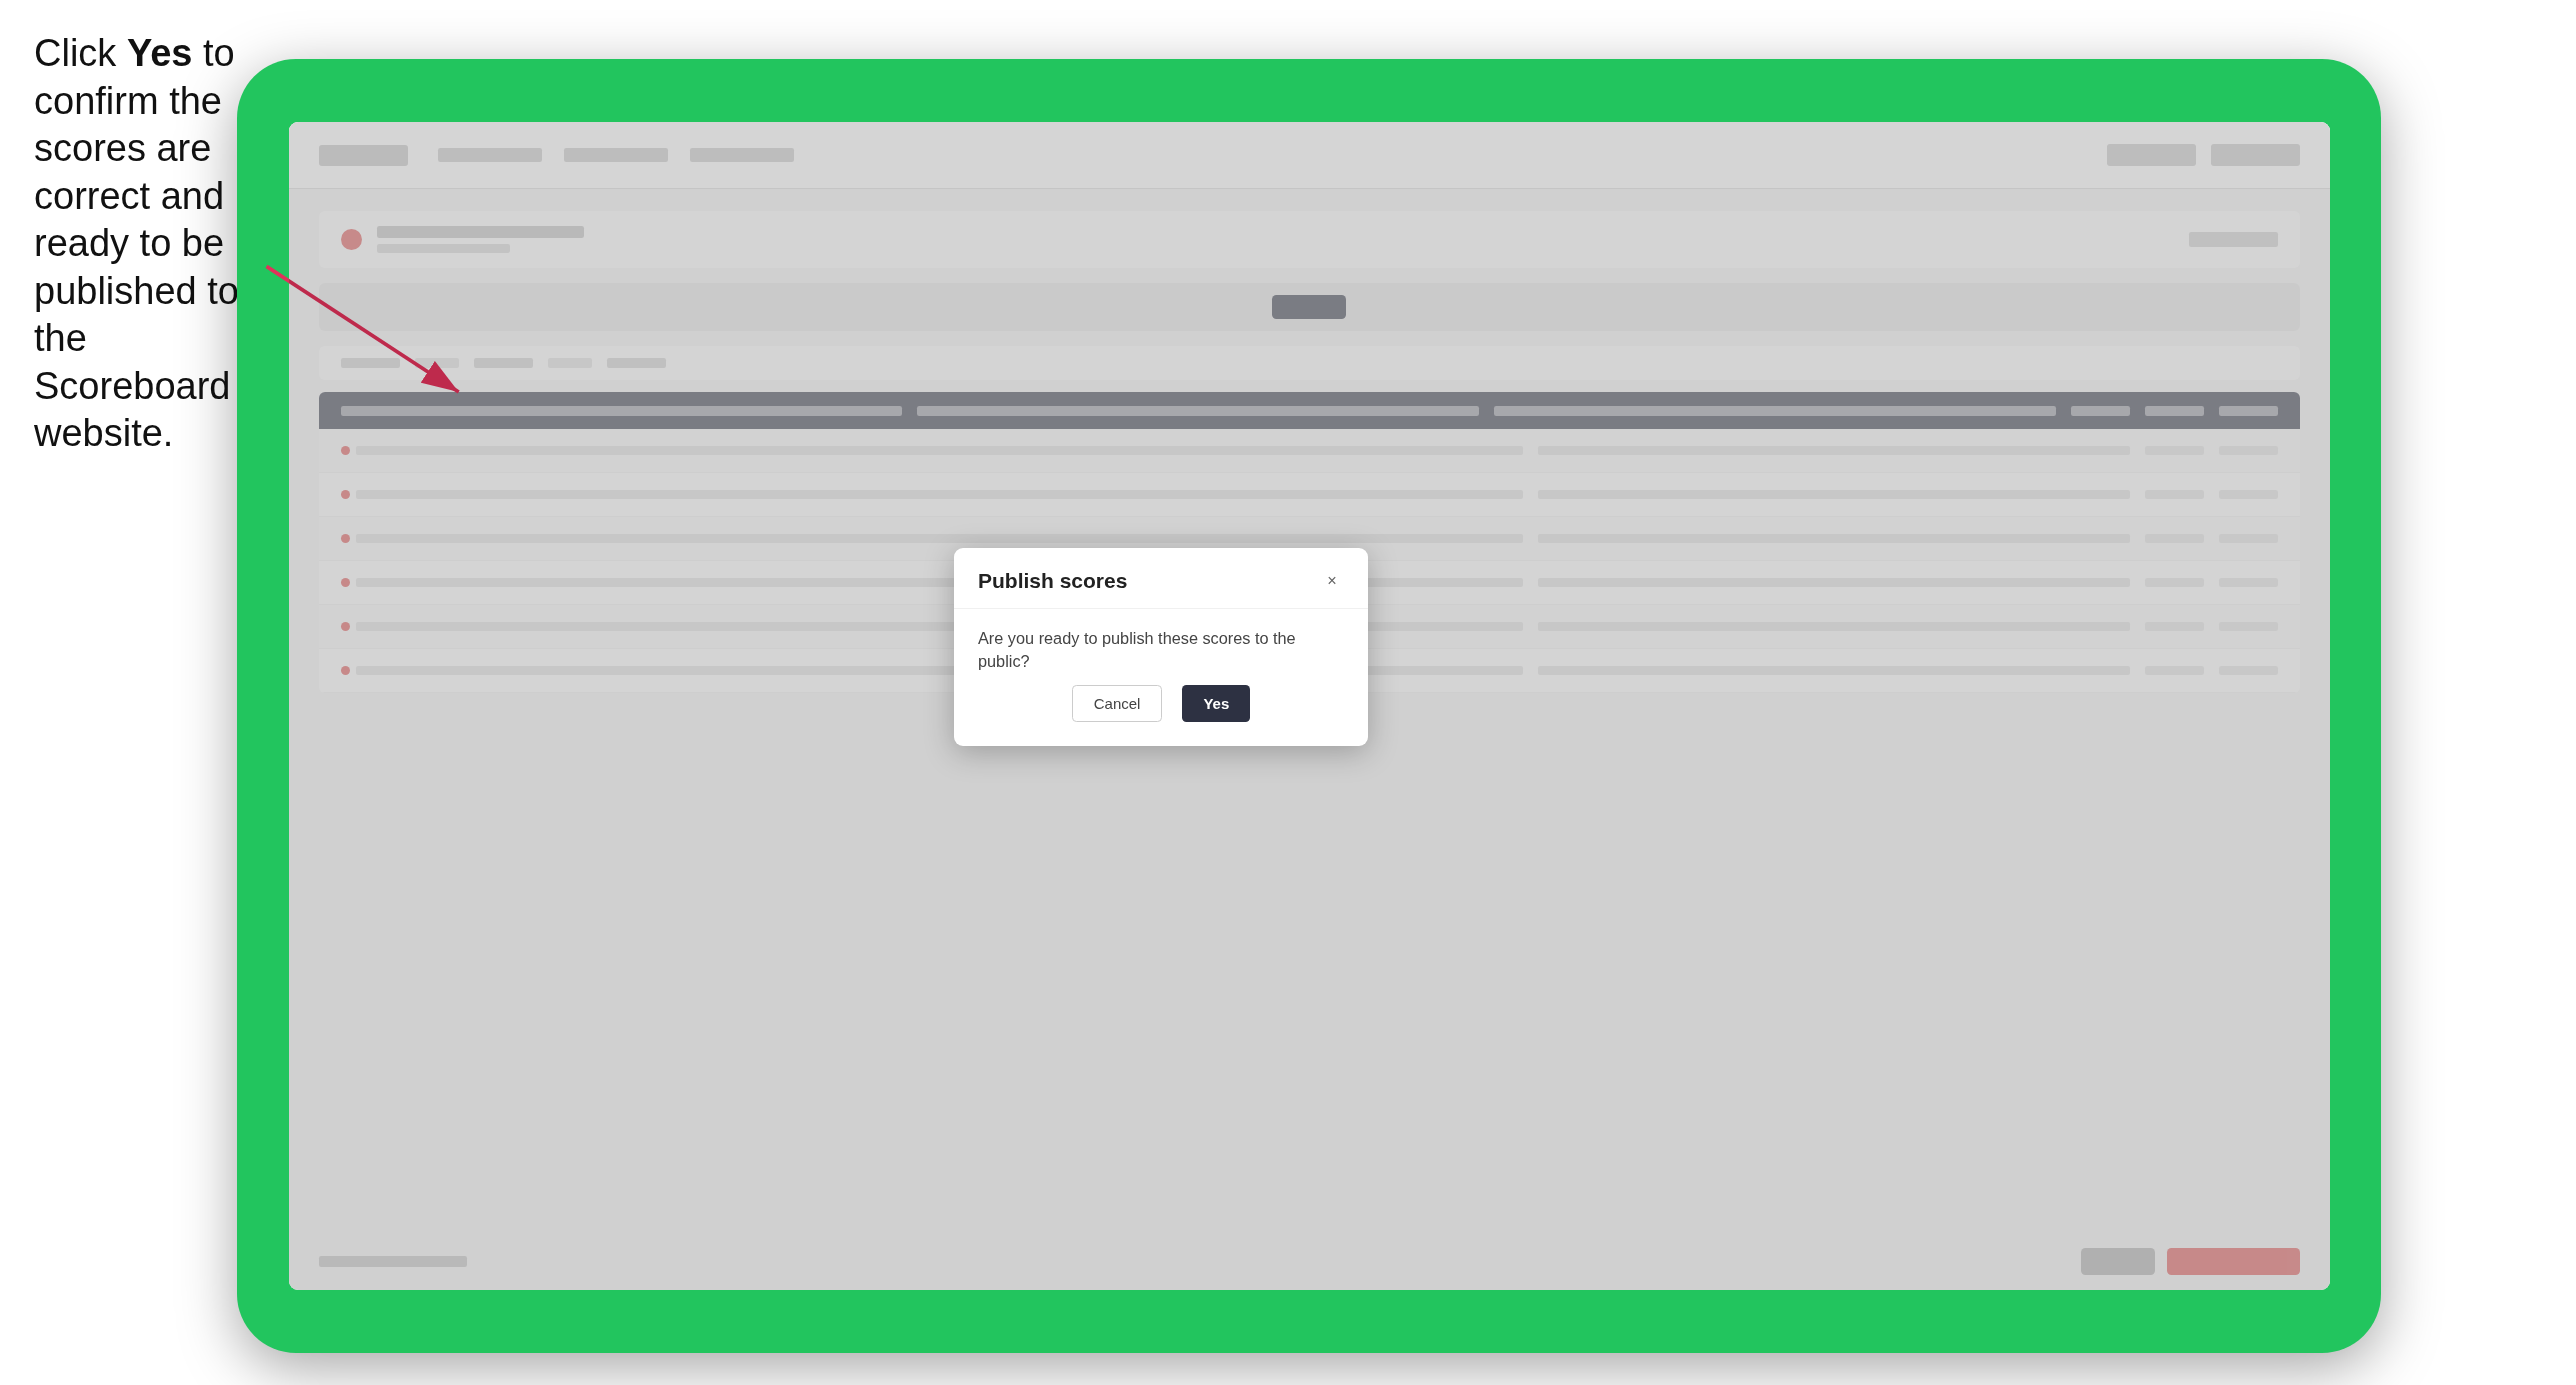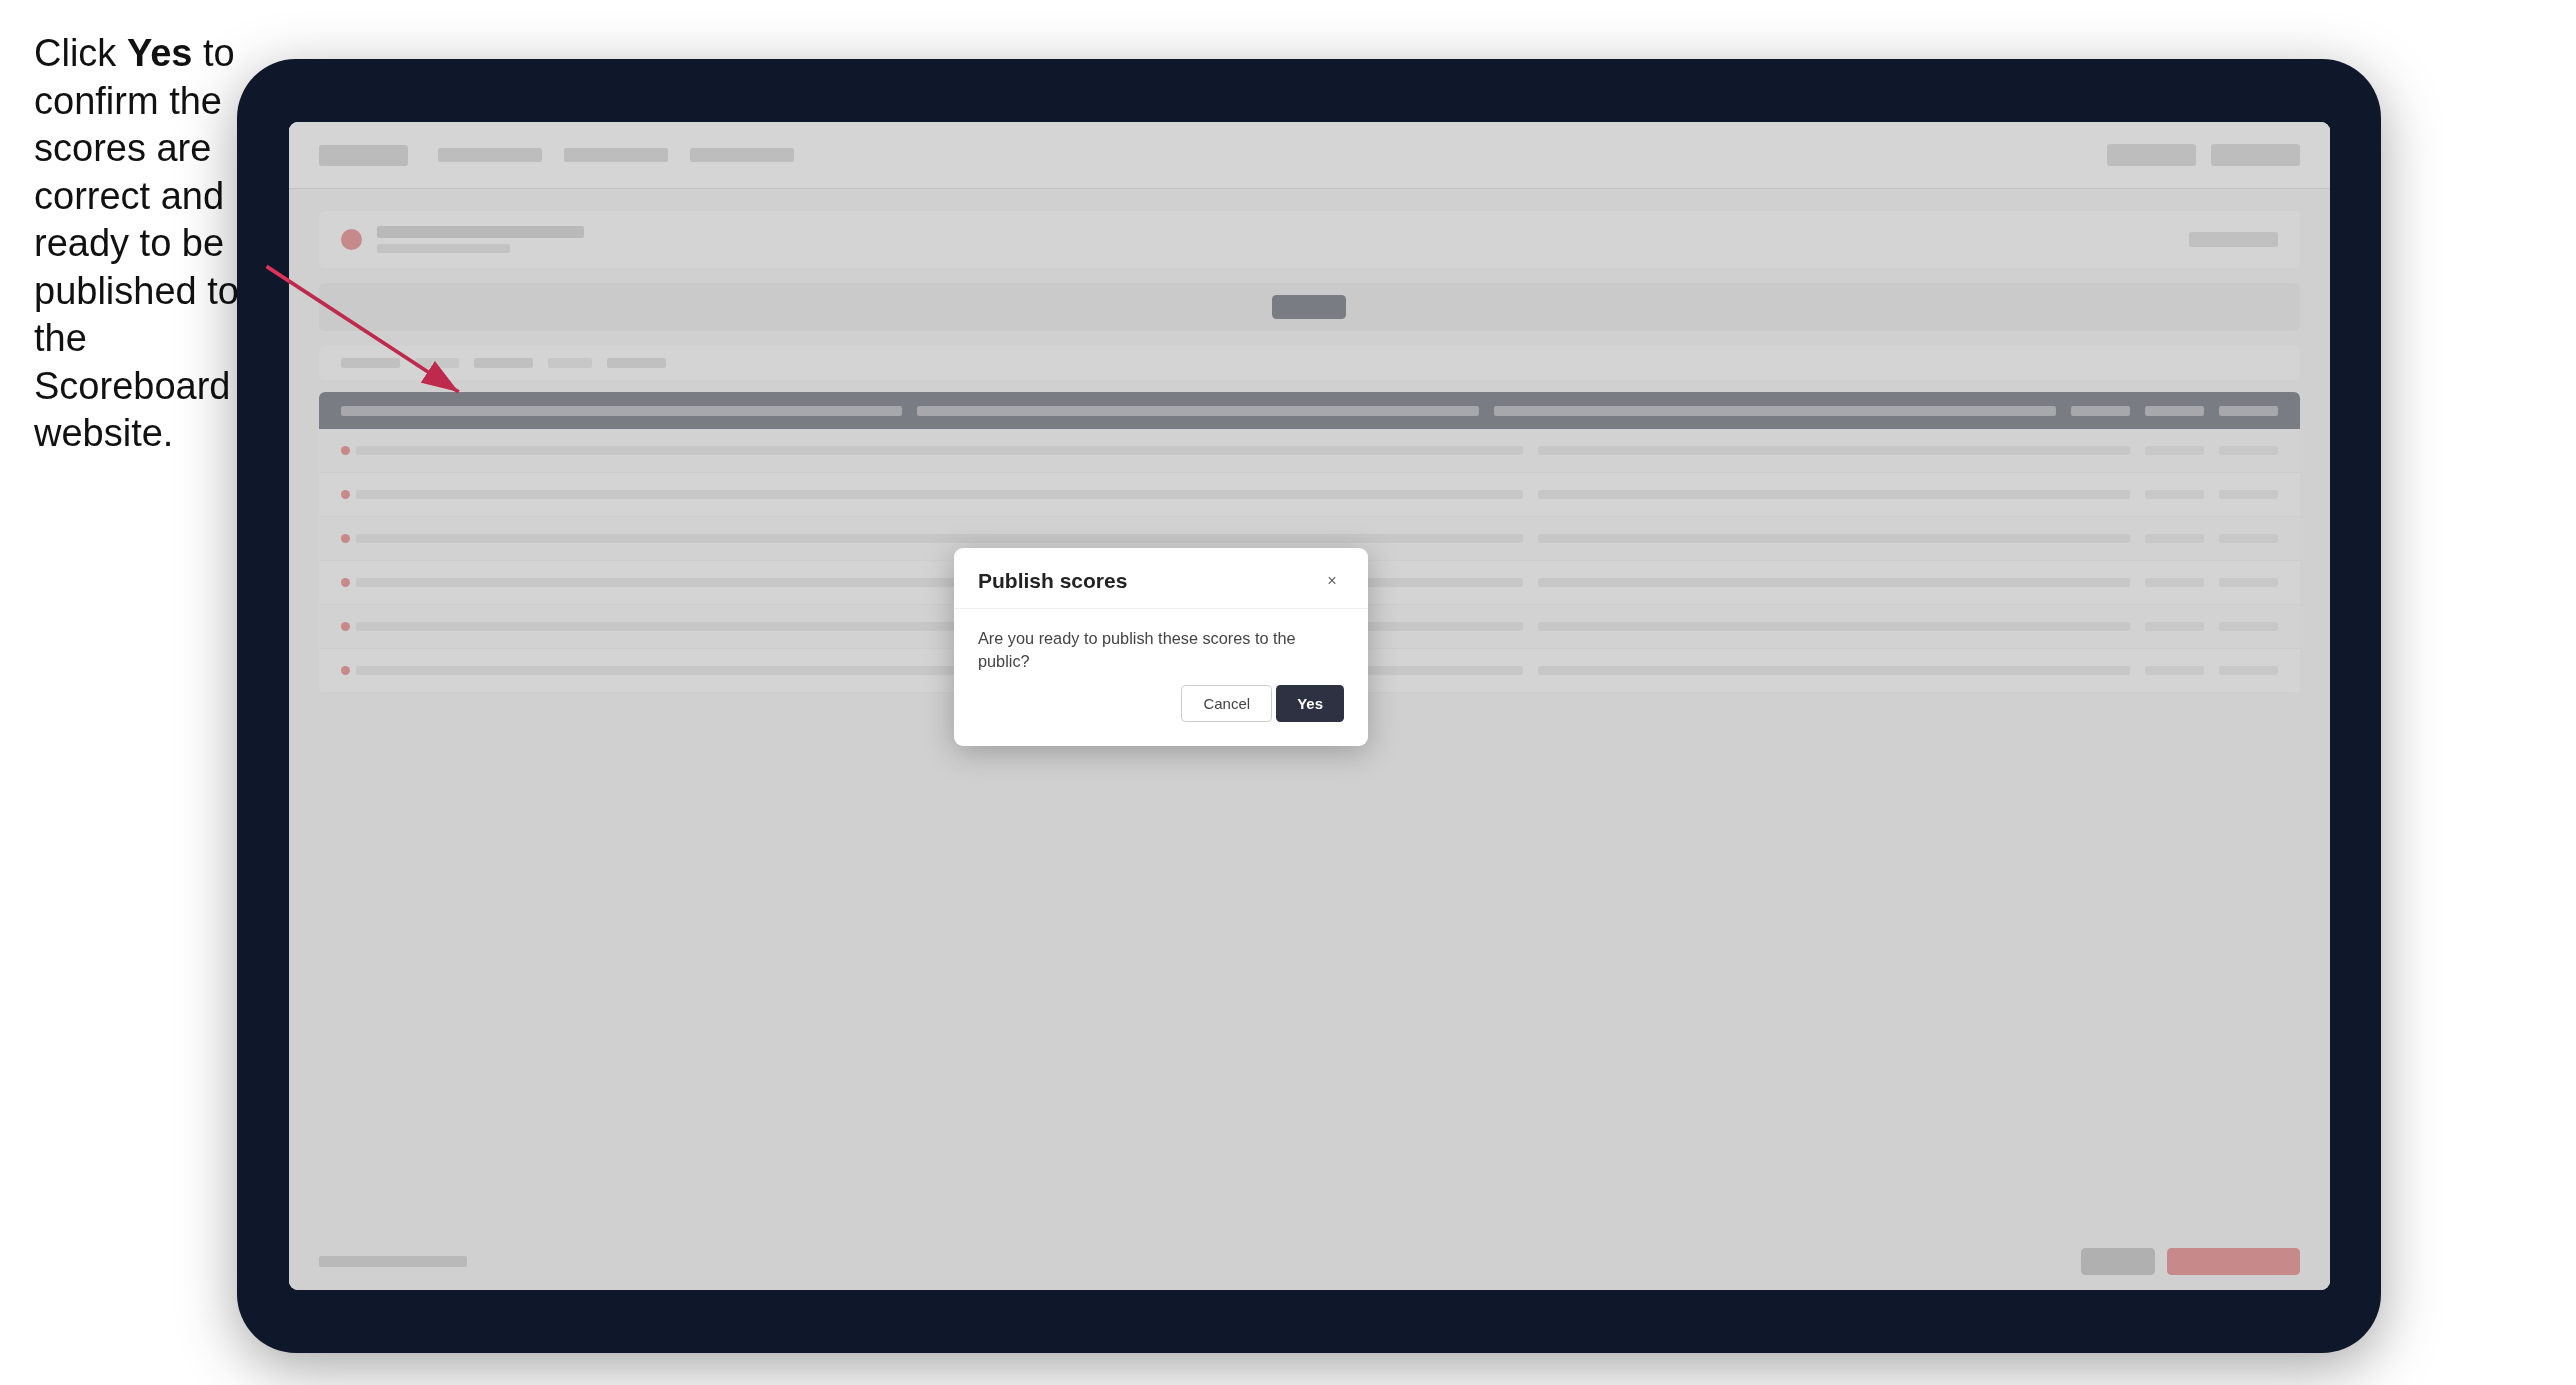--- a/index.html
+++ b/index.html
@@ -27,21 +27,21 @@
       font-weight: 800;
     }
 
     
     .tablet-shell {
       position: absolute;
       left: 237px;
       top: 59px;
       width: 2144px;
       height: 1294px;
-      background: #0f172a;
+      background: #22c55e;
       border-radius: 59px;
       box-shadow: 0 15px 59px rgba(0,0,0,0.35);
       display: flex;
       align-items: center;
       justify-content: center;
     }
 
     .tablet-screen {
       width: 2041px;
       height: 1168px;
@@ -385,22 +385,22 @@
 
     .modal-body-text {
       font-size: 16.3px;
       color: #444444;
       margin-bottom: 13px;
       line-height: 1.4;
     }
 
     .modal-footer {
       display: flex;
-      justify-content: flex-end;
-      gap: 4px;
+      justify-content: center;
+      gap: 20px;
     }
 
     .btn-cancel {
       padding: 9px 21px;
       font-size: 15px;
       border: 0.7px solid #cccccc;
       background: #ffffff;
       border-radius: 4.4px;
       cursor: pointer;
       color: #444444;

